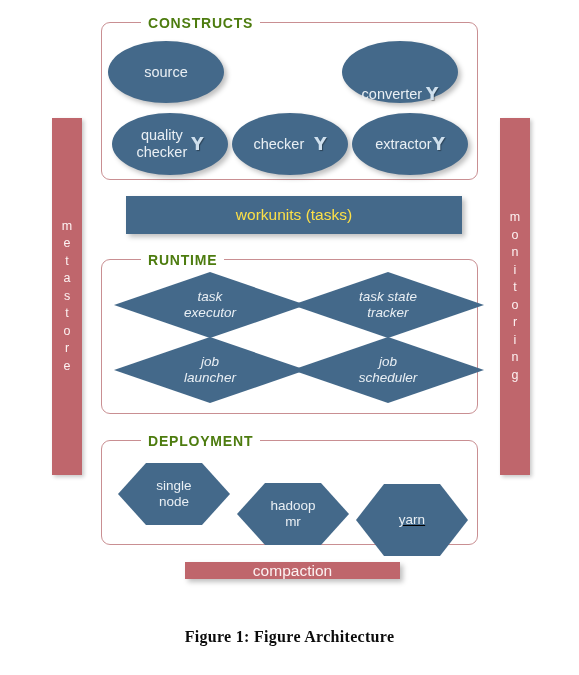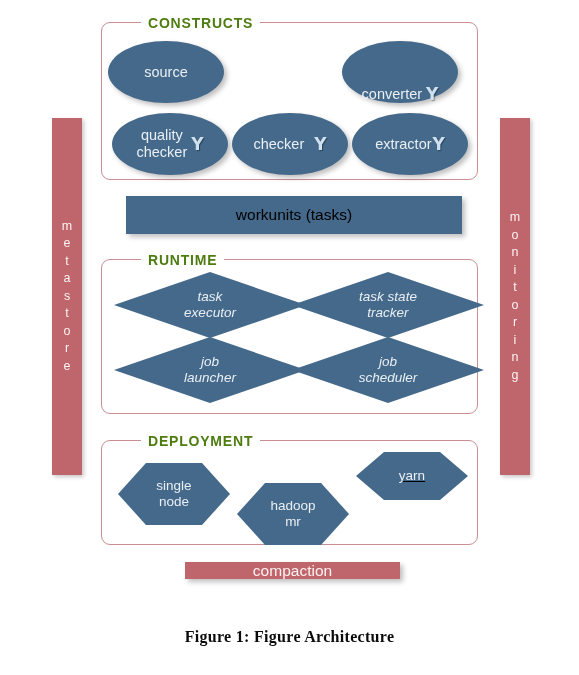--- a/index.html
+++ b/index.html
@@ -99,21 +99,21 @@
   .bar {
     position: absolute;
     display: flex;
     align-items: center;
     justify-content: center;
     box-shadow: 3px 3px 5px rgba(0,0,0,0.25);
   }
   .bar.blue  { background: #44698a; }
   .bar.rose  { background: #bf666c; }
   .bar span {
-    color: #000000;
+    color: #fde047;
     font-size: 15.5px;
   }
   .bar.rose span { color: #fdf2f2; }
 
   
   .diamond {
     position: absolute;
     background: #44698a;
     clip-path: polygon(50% 0%, 100% 50%, 50% 100%, 0% 50%);
     filter: drop-shadow(3px 3px 3px rgba(0,0,0,0.25));
@@ -264,21 +264,21 @@
   <div class="hexagon" style="left:118px; top:463px; width:112px; height:62px;">
     <span class="htext">single
 node</span>
   </div>
 
   <div class="hexagon" style="left:237px; top:483px; width:112px; height:62px;">
     <span class="htext">hadoop
 mr</span>
   </div>
 
-  <div class="hexagon" style="left:356px; top:452px; width:112px; height:48px;text-decoration:underline;">
+  <div class="hexagon" style="left:356px; top:484px; width:112px; height:72px;text-decoration:underline;">
     <span class="htext">yarn</span>
   </div>
 
   <div class="bar rose" style="left:185px; top:562px; width:215px; height:17px;">
     <span>compaction</span>
   </div>
 
   <div id="caption">Figure 1:  Figure Architecture</div>
 
 </div>

